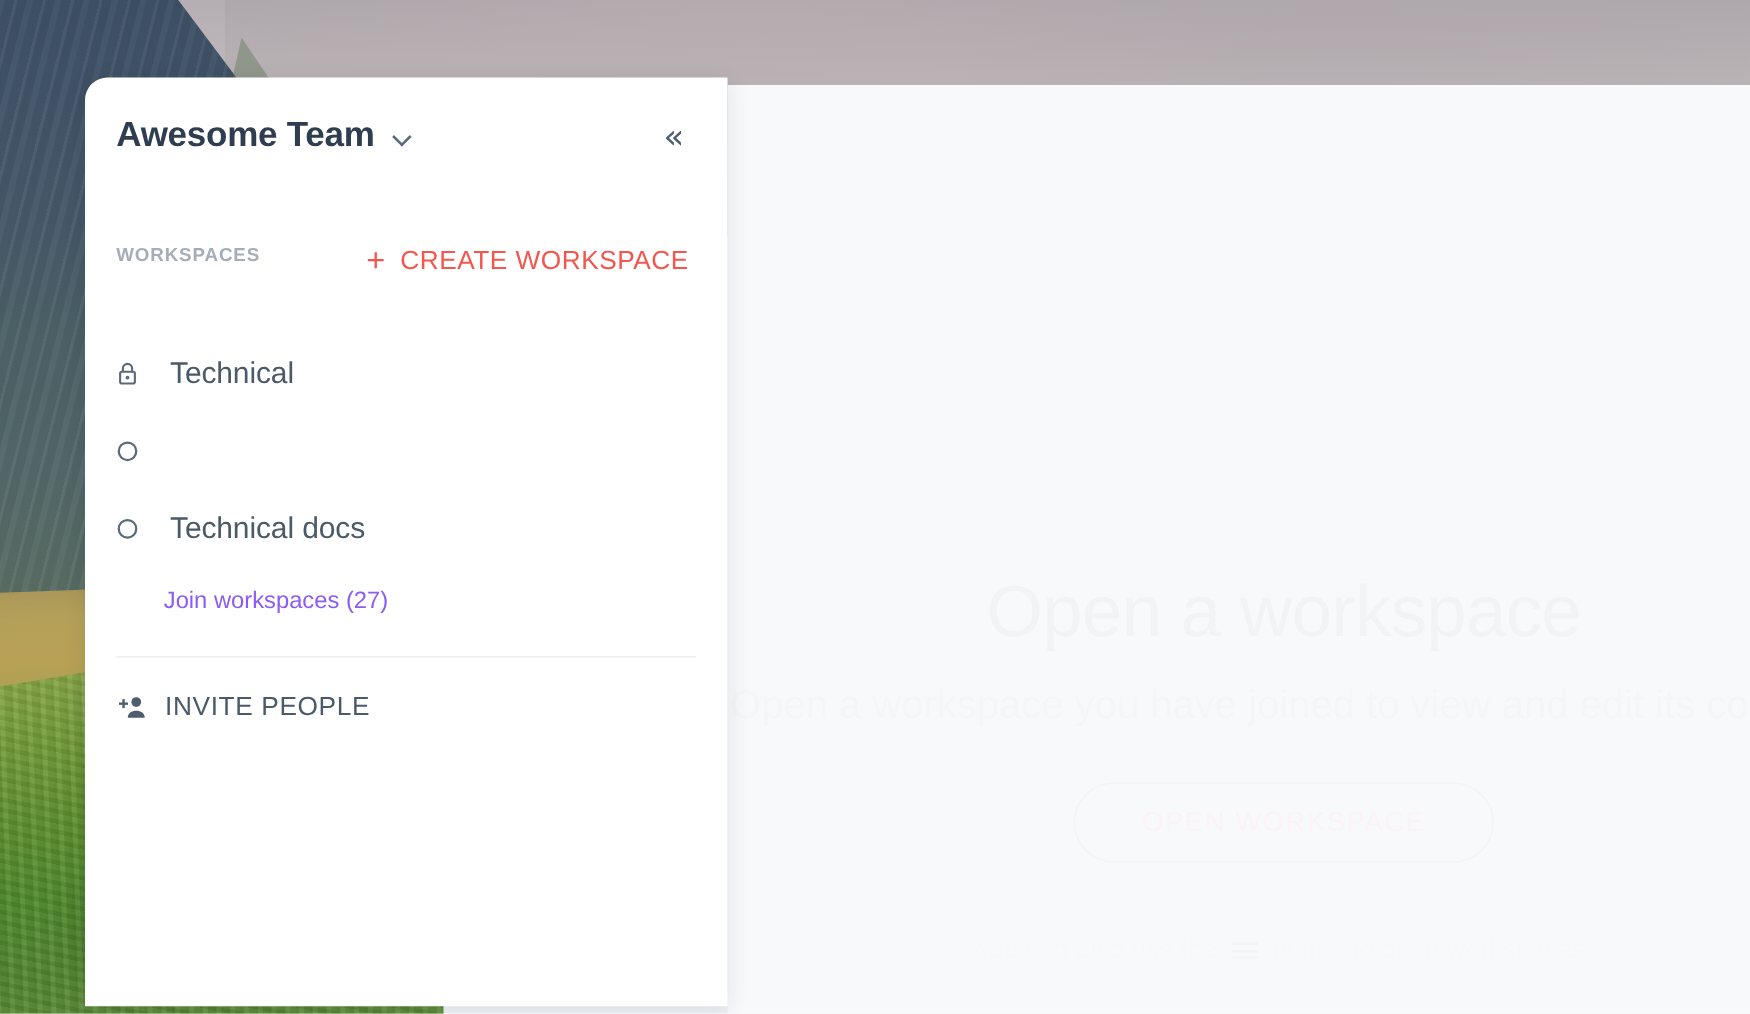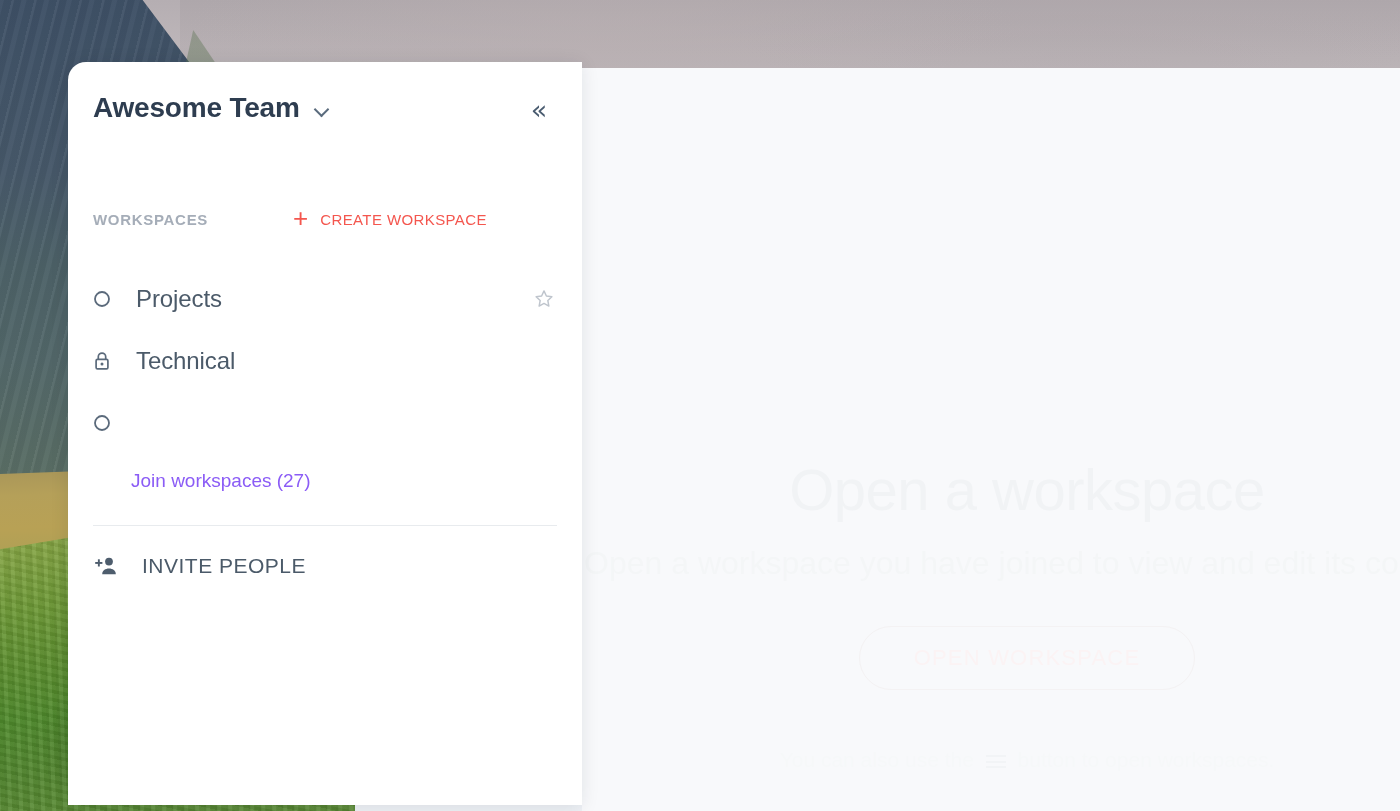--- a/index.html
+++ b/index.html
@@ -249,21 +249,21 @@
     justify-content: center;
     cursor: pointer;
     color: #4a5c70;
     font-size: 27px;
     line-height: 1;
     font-family: "DejaVu Sans", sans-serif;
   }
 
   .sb-ws-header {
     display: flex;
-    align-items: center;
+    align-items: flex-start;
     height: 46px;
     padding: 0 25px;
     margin-top: 42px;
   }
   .ws-label {
     font-size: 15px;
     font-weight: bold;
     letter-spacing: 0.7px;
     color: #a5adb8;
     width: 200px;
@@ -276,21 +276,21 @@
     cursor: pointer;
   }
   .create-ws .plus {
     font-size: 26px;
     line-height: 1;
     font-weight: 400;
     position: relative;
     top: -1px;
   }
   .create-ws .cw-label {
-    font-size: 15px;
+    font-size: 21px;
     letter-spacing: 0.4px;
   }
 
   .ws-list {
     margin-top: 26px;
     padding: 0 25px;
   }
   .ws-item {
     display: flex;
     align-items: center;
@@ -334,21 +334,21 @@
 
   .sb-divider {
     margin: 33px 25px 0 25px;
     height: 1px;
     background: #e8ebee;
   }
 
   .invite-row {
     display: flex;
     align-items: center;
-    gap: 23px;
+    gap: 13px;
     padding: 27px 25px 0 25px;
     cursor: pointer;
   }
   .invite-icon {
     width: 26px; height: 26px;
     display: flex; align-items: center; justify-content: center;
     color: #4e5d6d;
   }
   .invite-label {
     font-size: 21px;
@@ -400,33 +400,20 @@
     <div class="sb-ws-header">
       <span class="ws-label">WORKSPACES</span>
       <span class="create-ws">
         <span class="plus">+</span>
         <span class="cw-label">CREATE WORKSPACE</span>
       </span>
     </div>
 
     <div class="ws-list">
 
-      <div class="ws-item">
-        <span class="ws-icon">
-          <svg width="18" height="18" viewBox="0 0 18 18" aria-hidden="true">
-            <circle cx="9" cy="9" r="7" fill="none" stroke="currentColor" stroke-width="1.8"></circle>
-          </svg>
-        </span>
-        <span class="ws-name">Projects</span>
-        <span class="ws-star">
-          <svg width="22" height="22" viewBox="0 0 24 24" aria-hidden="true">
-            <path d="M12 3.2l2.6 5.5 6 .8-4.4 4.2 1.1 6-5.3-2.9-5.3 2.9 1.1-6L3.4 9.5l6-.8z" fill="none" stroke="currentColor" stroke-width="1.6" stroke-linejoin="round"></path>
-          </svg>
-        </span>
-      </div>
 
 
       <div class="ws-item">
         <span class="ws-icon">
           <svg width="18" height="20" viewBox="0 0 18 20" aria-hidden="true">
             <path d="M5.3 8.4V5.8a3.7 3.7 0 0 1 7.4 0v2.6" fill="none" stroke="currentColor" stroke-width="1.7"></path>
             <rect x="3.1" y="8.4" width="11.8" height="9.4" rx="1.4" fill="none" stroke="currentColor" stroke-width="1.7"></rect>
             <circle cx="9" cy="13" r="1.5" fill="currentColor"></circle>
           </svg>
         </span>
@@ -445,20 +432,33 @@
           </svg>
         </span>
         <span class="ws-star hidden">
           <svg width="22" height="22" viewBox="0 0 24 24" aria-hidden="true">
             <path d="M12 3.2l2.6 5.5 6 .8-4.4 4.2 1.1 6-5.3-2.9-5.3 2.9 1.1-6L3.4 9.5l6-.8z" fill="none" stroke="currentColor" stroke-width="1.6" stroke-linejoin="round"></path>
           </svg>
         </span>
       </div>
 
 
+      <div class="ws-item">
+        <span class="ws-icon">
+          <svg width="18" height="18" viewBox="0 0 18 18" aria-hidden="true">
+            <circle cx="9" cy="9" r="7" fill="none" stroke="currentColor" stroke-width="1.8"></circle>
+          </svg>
+        </span>
+        <span class="ws-name">Technical docs</span>
+        <span class="ws-star hidden">
+          <svg width="22" height="22" viewBox="0 0 24 24" aria-hidden="true">
+            <path d="M12 3.2l2.6 5.5 6 .8-4.4 4.2 1.1 6-5.3-2.9-5.3 2.9 1.1-6L3.4 9.5l6-.8z" fill="none" stroke="currentColor" stroke-width="1.6" stroke-linejoin="round"></path>
+          </svg>
+        </span>
+      </div>
 
     </div>
 
     <div class="join-row">
       <span class="join-link">Join workspaces (27)</span>
     </div>
 
     <div class="sb-divider"></div>
 
     <div class="invite-row">

